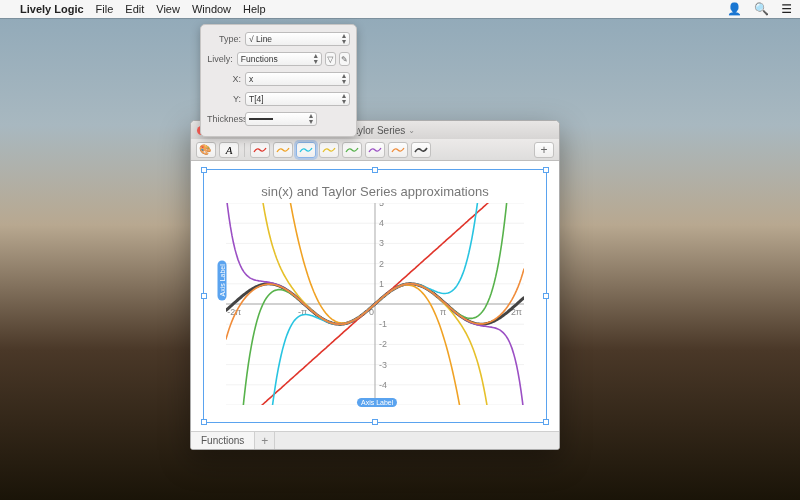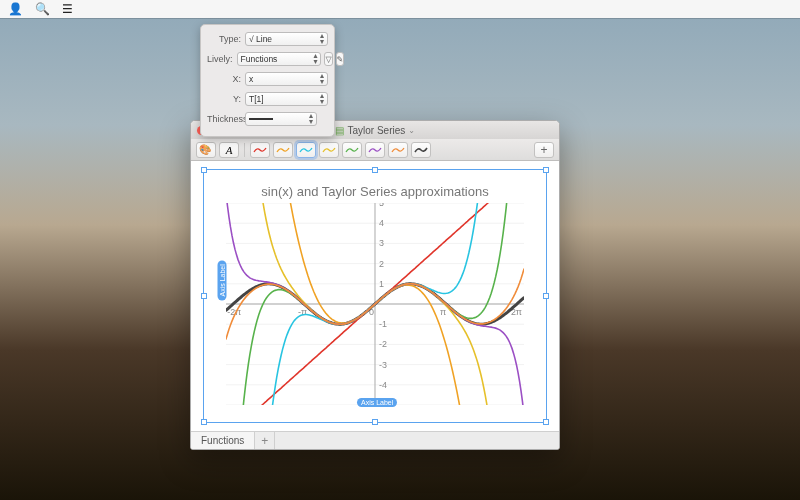--- a/index.html
+++ b/index.html
@@ -7,21 +7,21 @@
   body { background: linear-gradient(to bottom, #8fa8b8 0%, #a8b8c0 25%, #b8a890 45%, #4a3828 70%, #1a1408 100%); position: relative; }
 
   
   .menubar { height: 18px; background: #f6f6f6; display: flex; align-items: center; font-size: 11px; color: #222; padding: 0 8px; justify-content: space-between; box-shadow: 0 1px 0 rgba(0,0,0,.15); }
   .menu-left, .menu-right { display: flex; gap: 12px; align-items: center; }
   .menu-left span:first-child { font-size: 13px; }
   .menu-left .app { font-weight: 600; }
   .menu-right span { font-size: 12px; }
 
   
-  .popover { position: absolute; left: 200px; top: 24px; width: 135px; background: #eceaea; border: 1px solid #c7c5c4; border-radius: 5px; box-shadow: 0 3px 10px rgba(0,0,0,.25); padding: 5px 6px 6px 6px; z-index: 20; }
+  .popover { position: absolute; left: 200px; top: 24px; width: 157px; background: #eceaea; border: 1px solid #c7c5c4; border-radius: 5px; box-shadow: 0 3px 10px rgba(0,0,0,.25); padding: 5px 6px 6px 6px; z-index: 20; }
   .popover::after { content:""; position:absolute; left: 72px; bottom: -8px; border: 8px solid transparent; border-top-color: #eceaea; }
   .prow { display: flex; align-items: center; height: 18px; margin-bottom: 2px; }
   .plabel { width: 38px; text-align: right; font-size: 9px; color: #5a5a5a; padding-right: 4px; }
   .select { flex: 1; height: 14px; background: linear-gradient(#fff,#f0f0f0); border: 1px solid #bdbcbc; border-radius: 3px; display: flex; align-items: center; justify-content: space-between; padding: 0 3px; font-size: 8.5px; color: #333; gap: 36px; }
   .select .arrows { font-size: 8px; color: #666; line-height: 6px; display:flex; flex-direction:column; }
   .prow .mini { width: 14px; height: 14px; margin-left: 3px; border: 1px solid #bdbcbc; border-radius: 3px; background: #f7f7f7; display:flex; align-items:center; justify-content:center; font-size:8px; color:#666;}
   .swatch { width: 24px; height: 13px; background: #28c4e1; border: 1px solid #999; }
   .thickline { width: 24px; height: 0; border-top: 2px solid #333; }
 
   
@@ -55,20 +55,29 @@
   .tabbar { height:18px; background:#ececec; border-top:1px solid #cfcfcf; display:flex; align-items:stretch; }
   .tab { padding:0 10px; font-size:10px; color:#555; display:flex; align-items:center; border-right:1px solid #cfcfcf; background:#f5f5f5;}
   .tabadd { width:20px; display:flex; align-items:center; justify-content:center; color:#888; font-size:12px; border-right:1px solid #cfcfcf;}
 
   svg .xtick text, svg .ytick text { font-size:9px; fill:#888; }
 </style>
 </head>
 <body>
 
 <div class="menubar">
+  <div class="menu-left">
+    <span></span>
+    <span class="app">Lively Logic</span>
+    <span>File</span>
+    <span>Edit</span>
+    <span>View</span>
+    <span>Window</span>
+    <span>Help</span>
+  </div>
   <div class="menu-right">
     <span>👤</span>
     <span>🔍</span>
     <span>☰</span>
   </div>
 </div>
 
 <div class="popover">
   <div class="prow">
     <div class="plabel">Type:</div>
@@ -98,21 +107,21 @@
         <span>x</span>
         <span class="arrows">
           <span>▴</span>
           <span>▾</span>
         </span>
       </div>
   </div>
   <div class="prow">
     <div class="plabel">Y:</div>
     <div class="select">
-        <span>T[1]</span>
+        <span>T[4]</span>
         <span class="arrows">
           <span>▴</span>
           <span>▾</span>
         </span>
       </div>
   </div>
   <div class="prow">
     <div class="plabel">Thickness:</div>
     <div class="select" style="flex:0 0 46px">
         <span class="thickline"></span>

